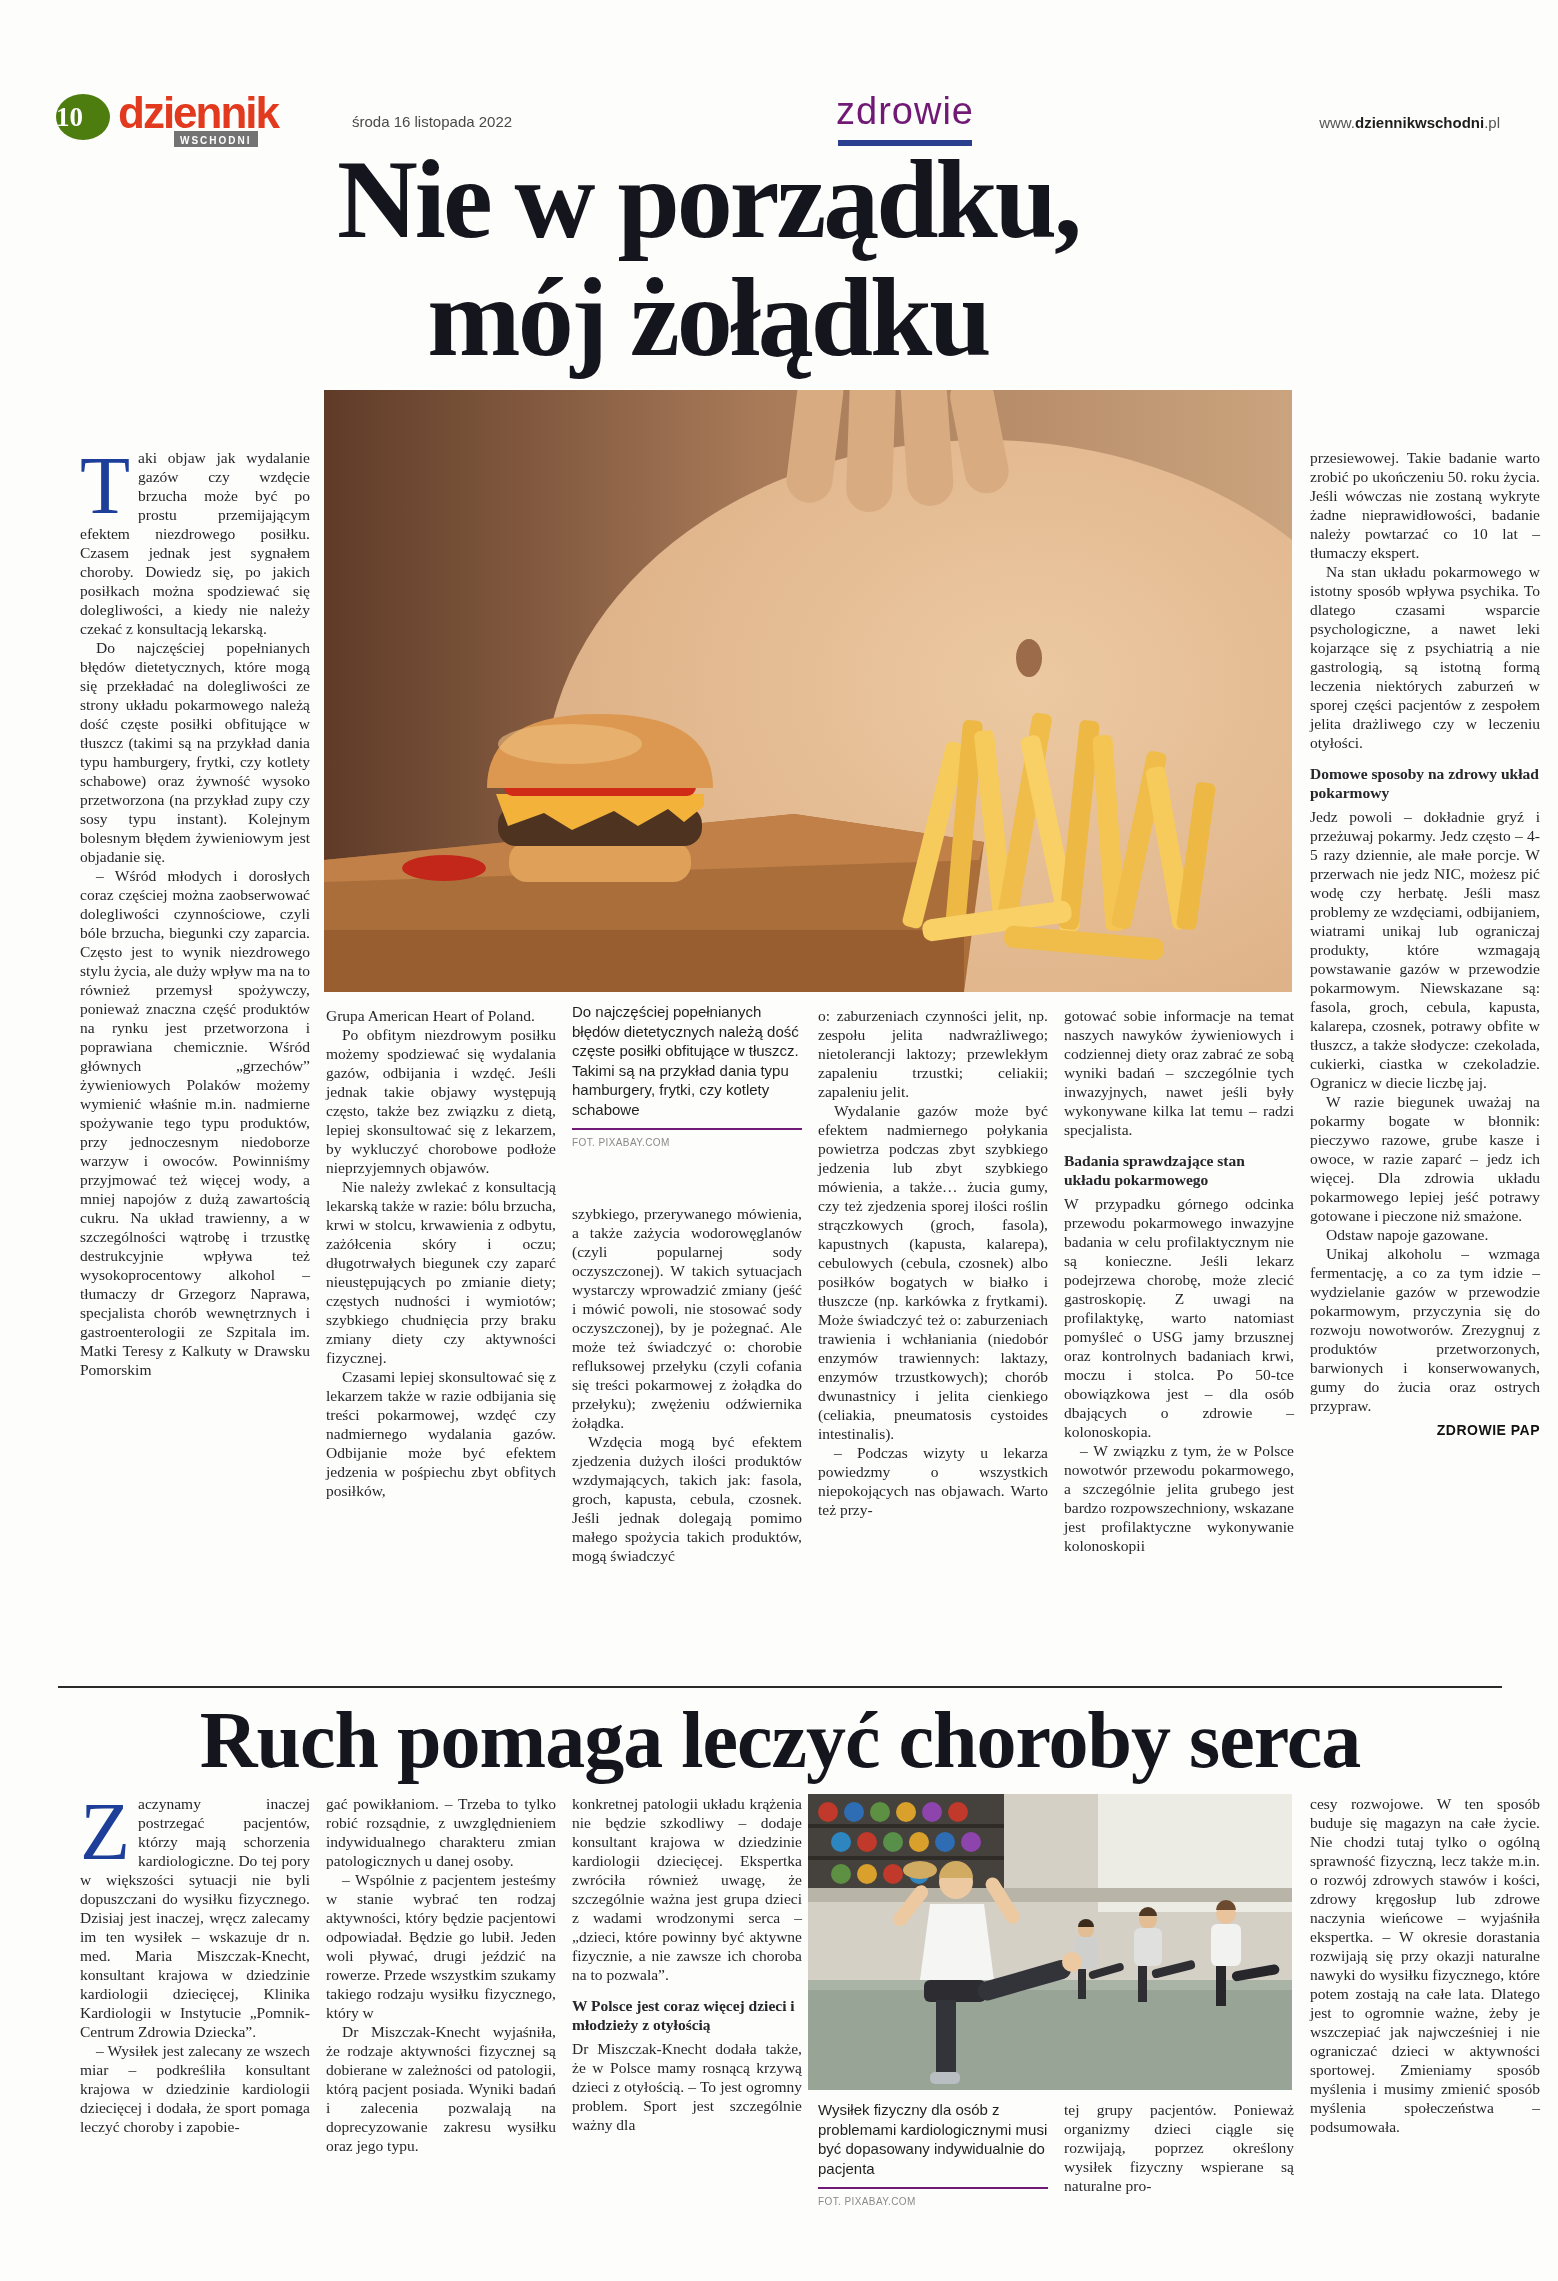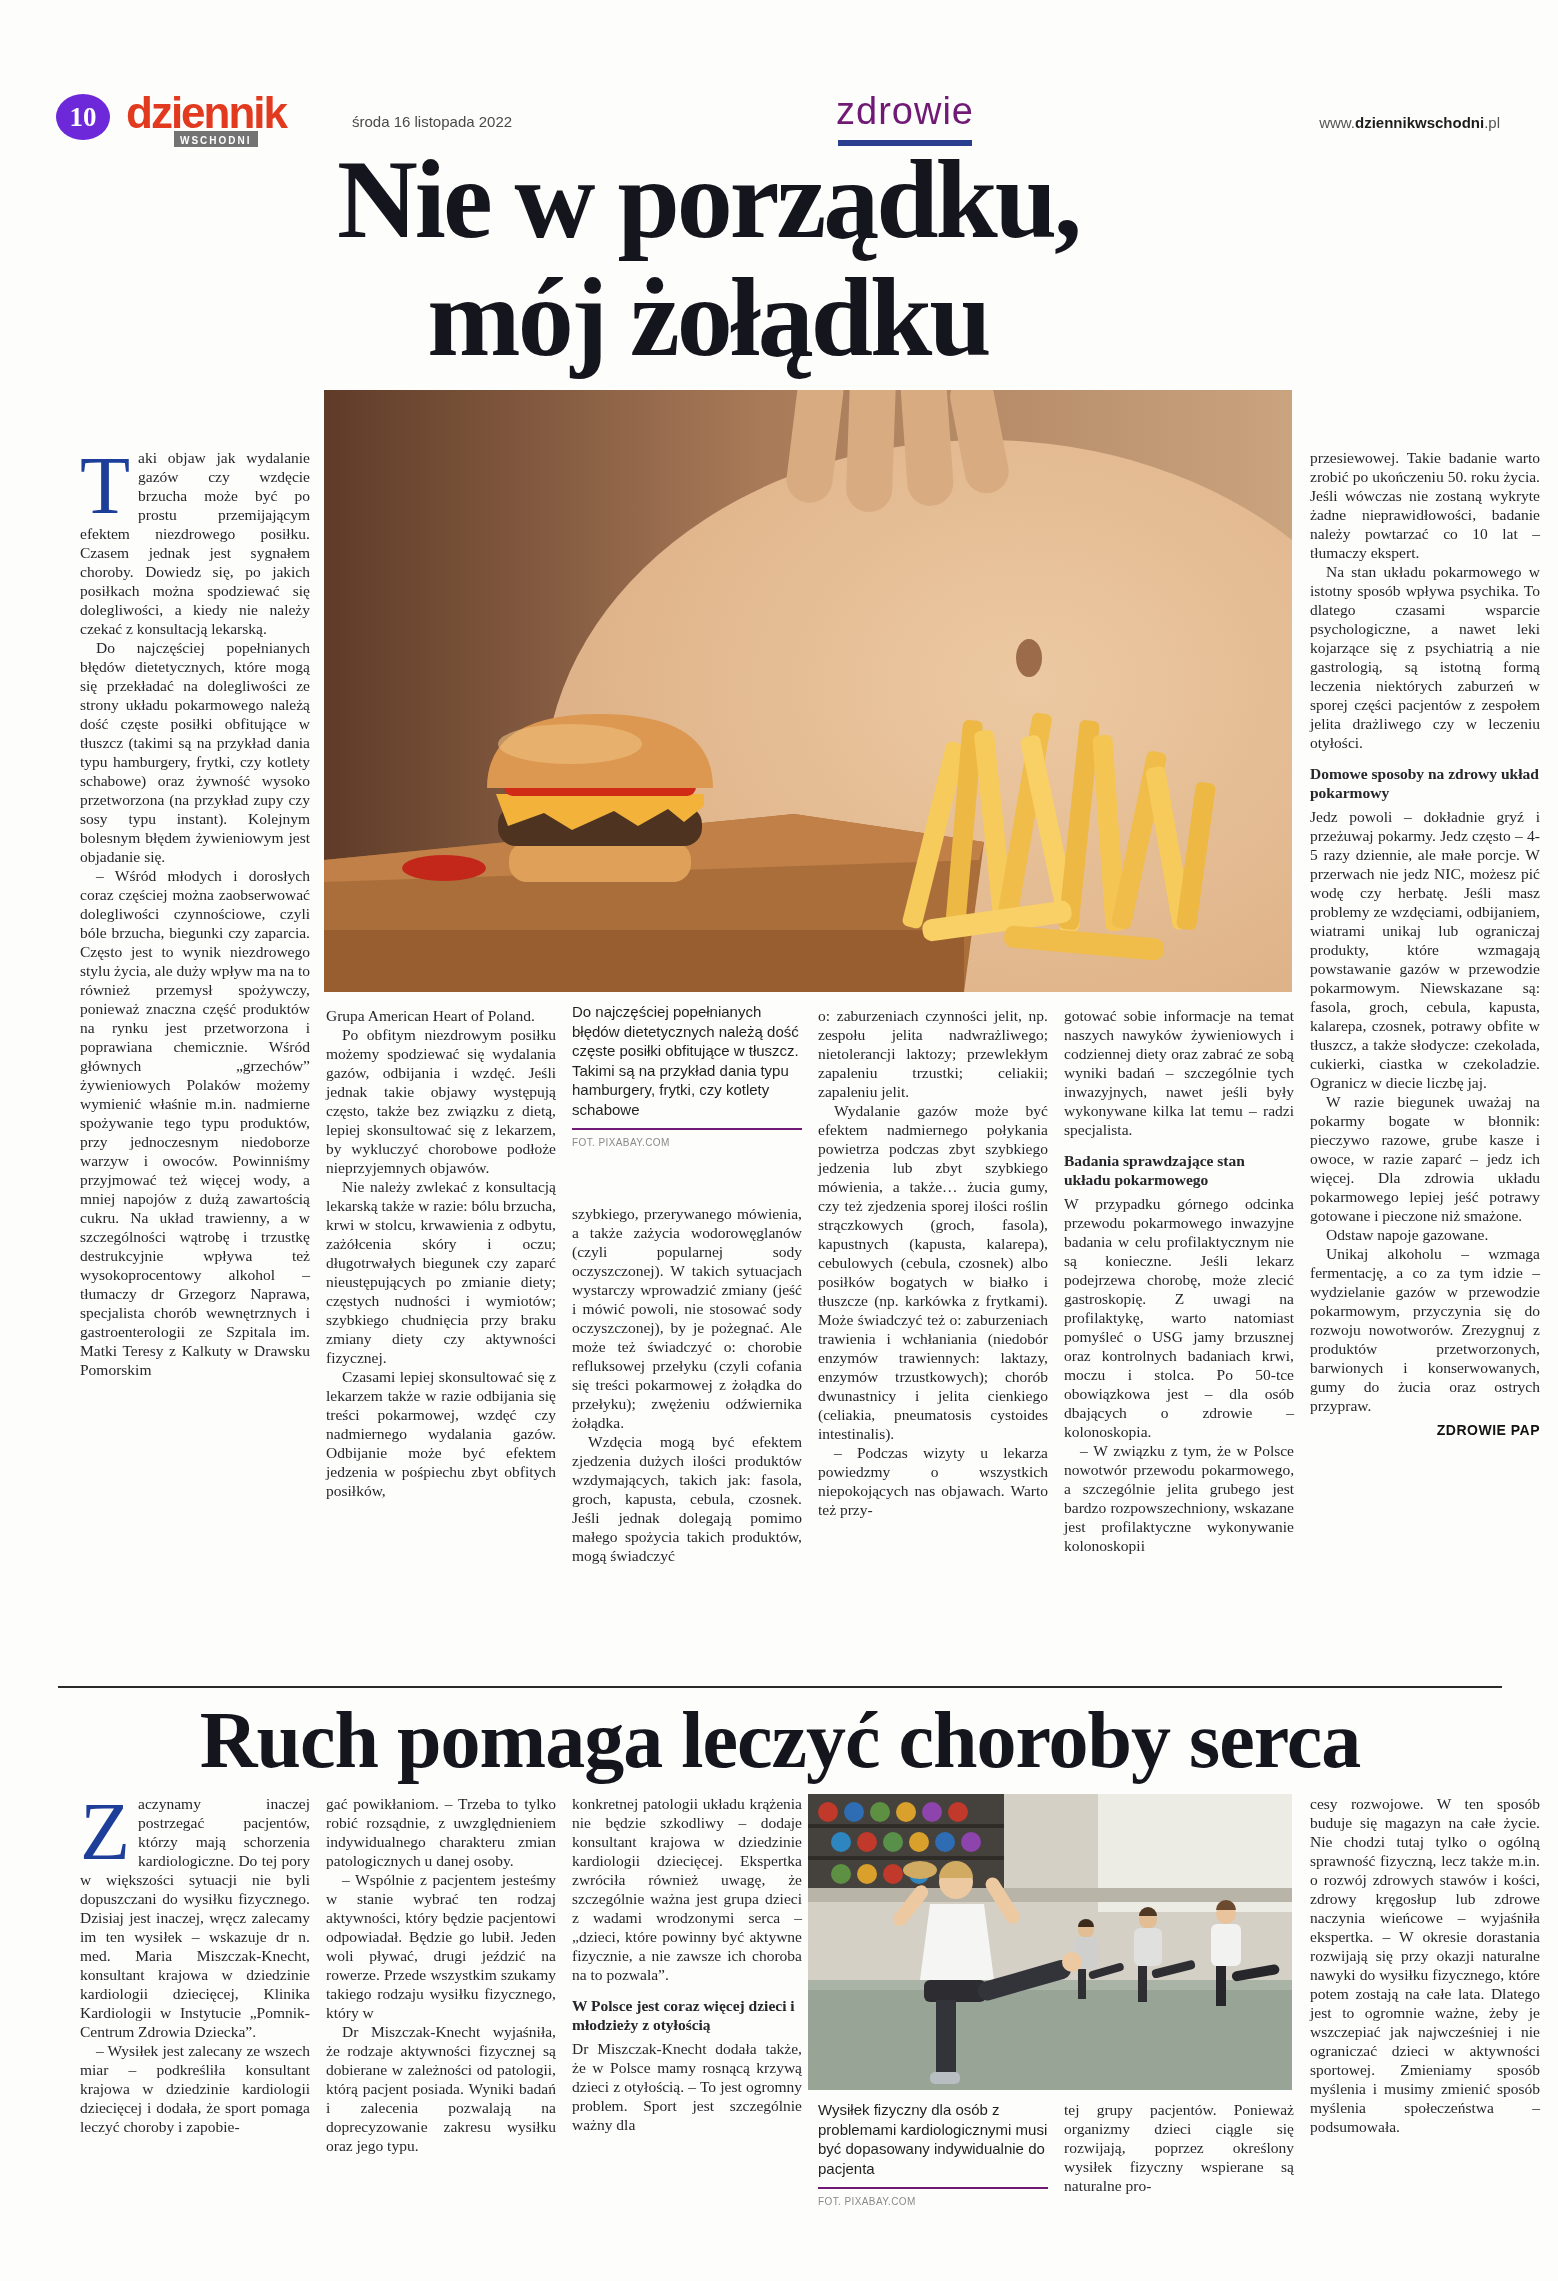--- a/index.html
+++ b/index.html
@@ -5,27 +5,27 @@
   html,body { margin:0; padding:0; background:#e8e8e8; }
   .page {
     position:relative; width:1558px; height:2281px; margin:0 auto;
     background:#fdfdfc; overflow:hidden;
     font-family:"Liberation Serif", serif; color:#222428;
   }
 
   
   .pagenum {
     position:absolute; left:56px; top:94px; width:54px; height:46px;
-    background:#6d28d9; border-radius:50%;
+    background:#4d7c0f; border-radius:50%;
     color:#fff; font:bold 27px "Liberation Serif", serif;
-    text-align:center; line-height:46px;
+    line-height:46px;
   }
   .brand {
     position:absolute; left:118px; top:88px;
-    font:bold 44px "Liberation Sans", sans-serif; color:#e23a1e; letter-spacing:-2px;margin-left:8px;
+    font:bold 44px "Liberation Sans", sans-serif; color:#e23a1e; letter-spacing:-2px;
   }
   .brand-badge {
     position:absolute; left:174px; top:131px;
     background:#737373; color:#fff;
     font:bold 10px "Liberation Sans", sans-serif; letter-spacing:2px;
     padding:4px 6px 1px 6px;
   }
   .date {
     position:absolute; left:352px; top:113px;
     font:15px "Liberation Sans", sans-serif; color:#4a4a4a;

